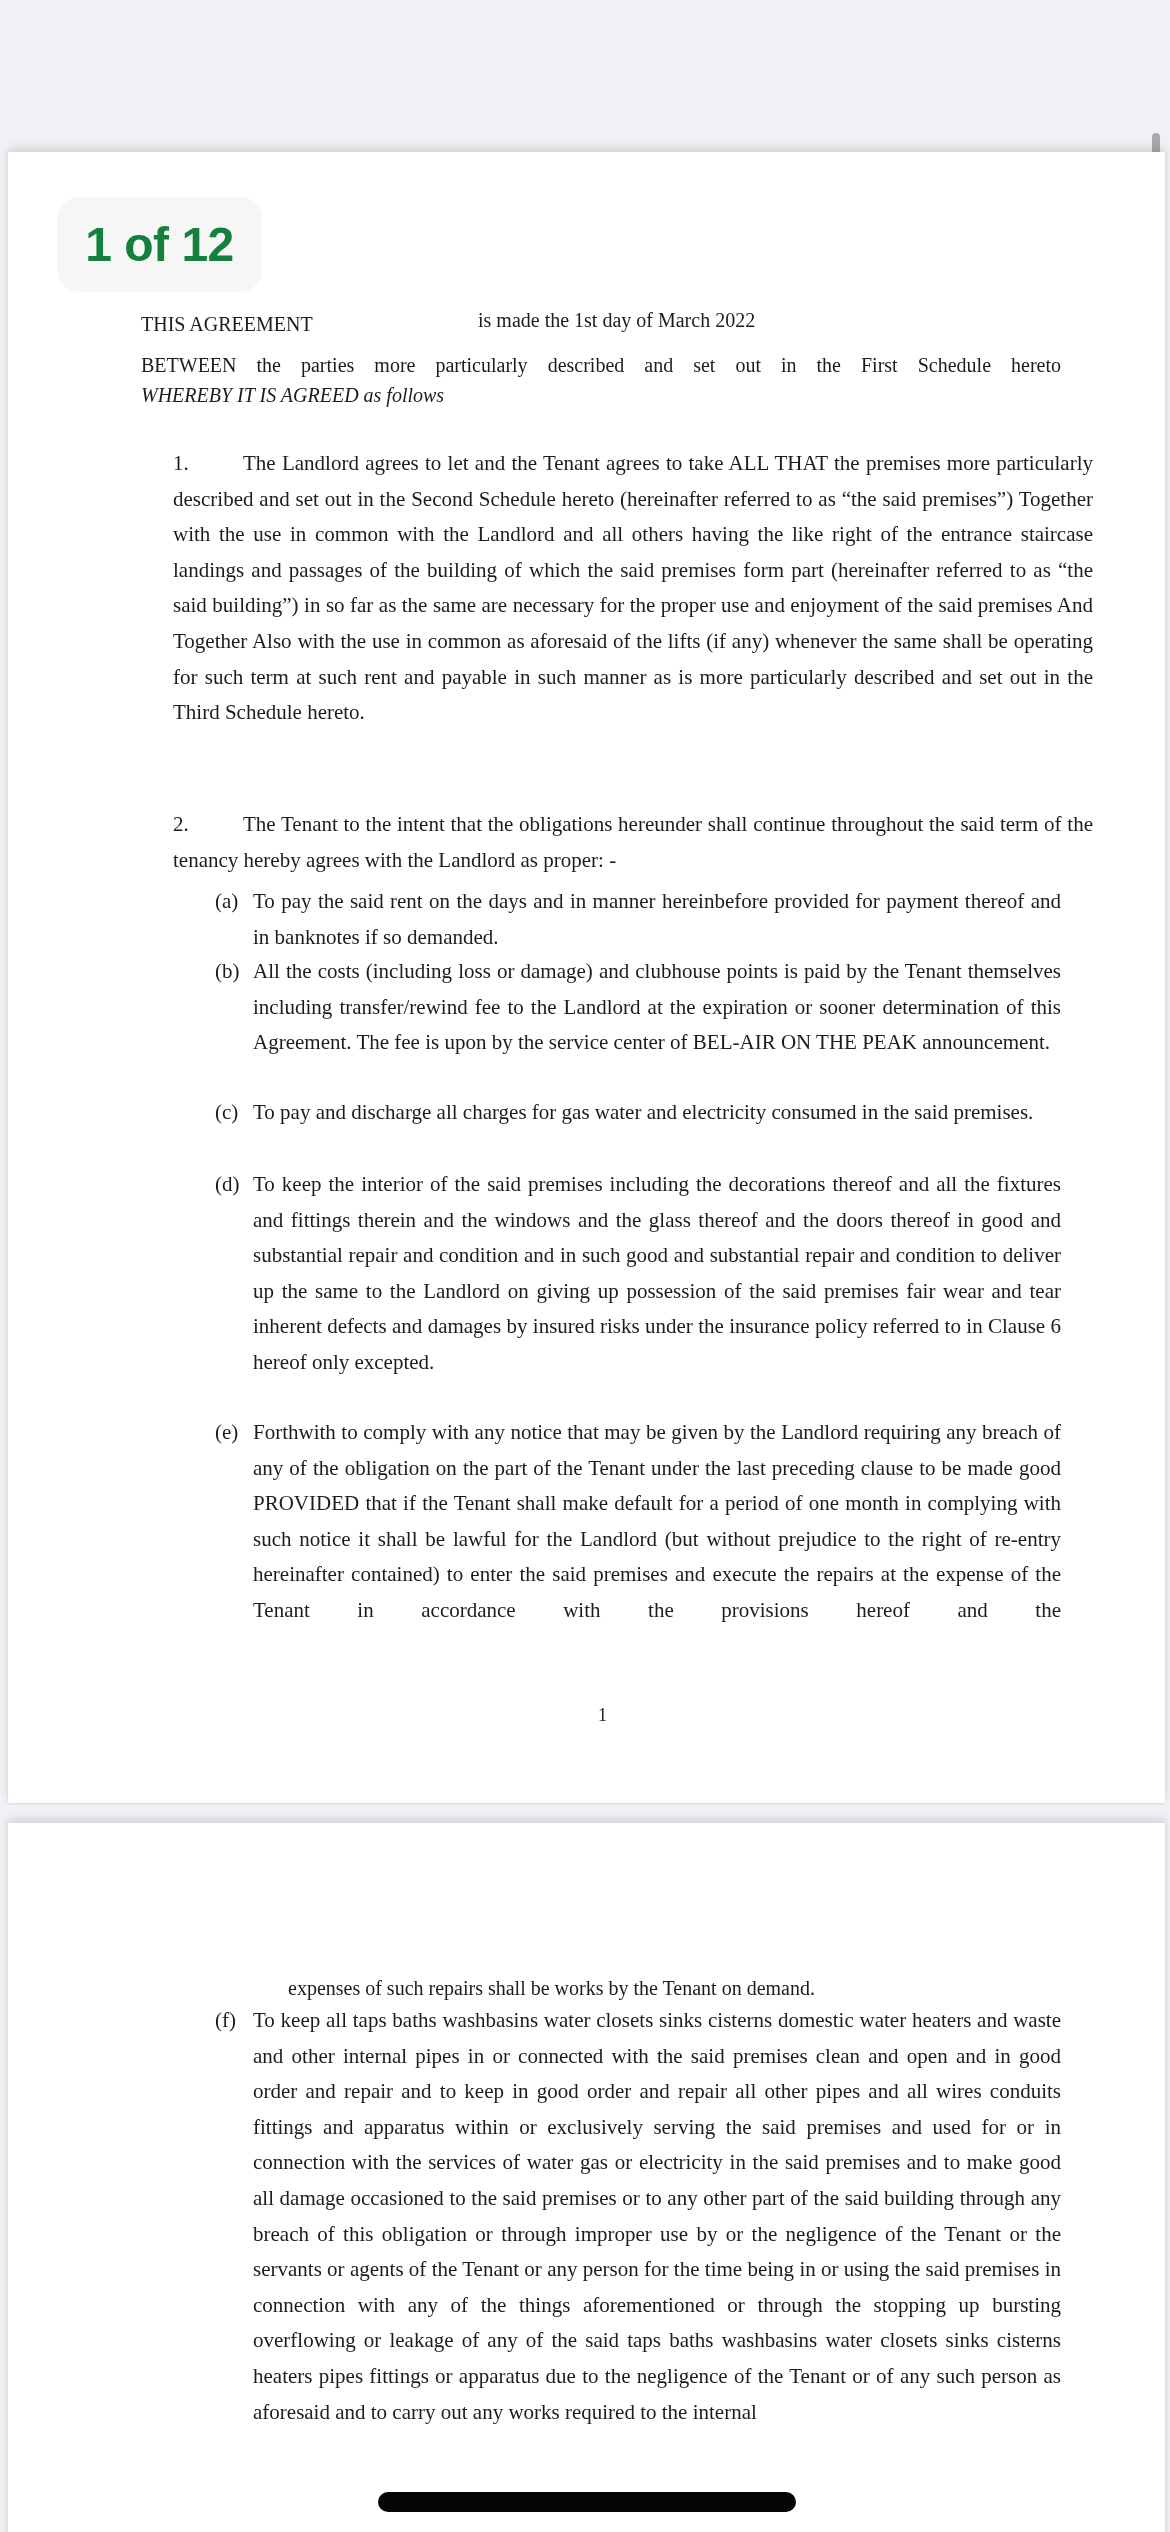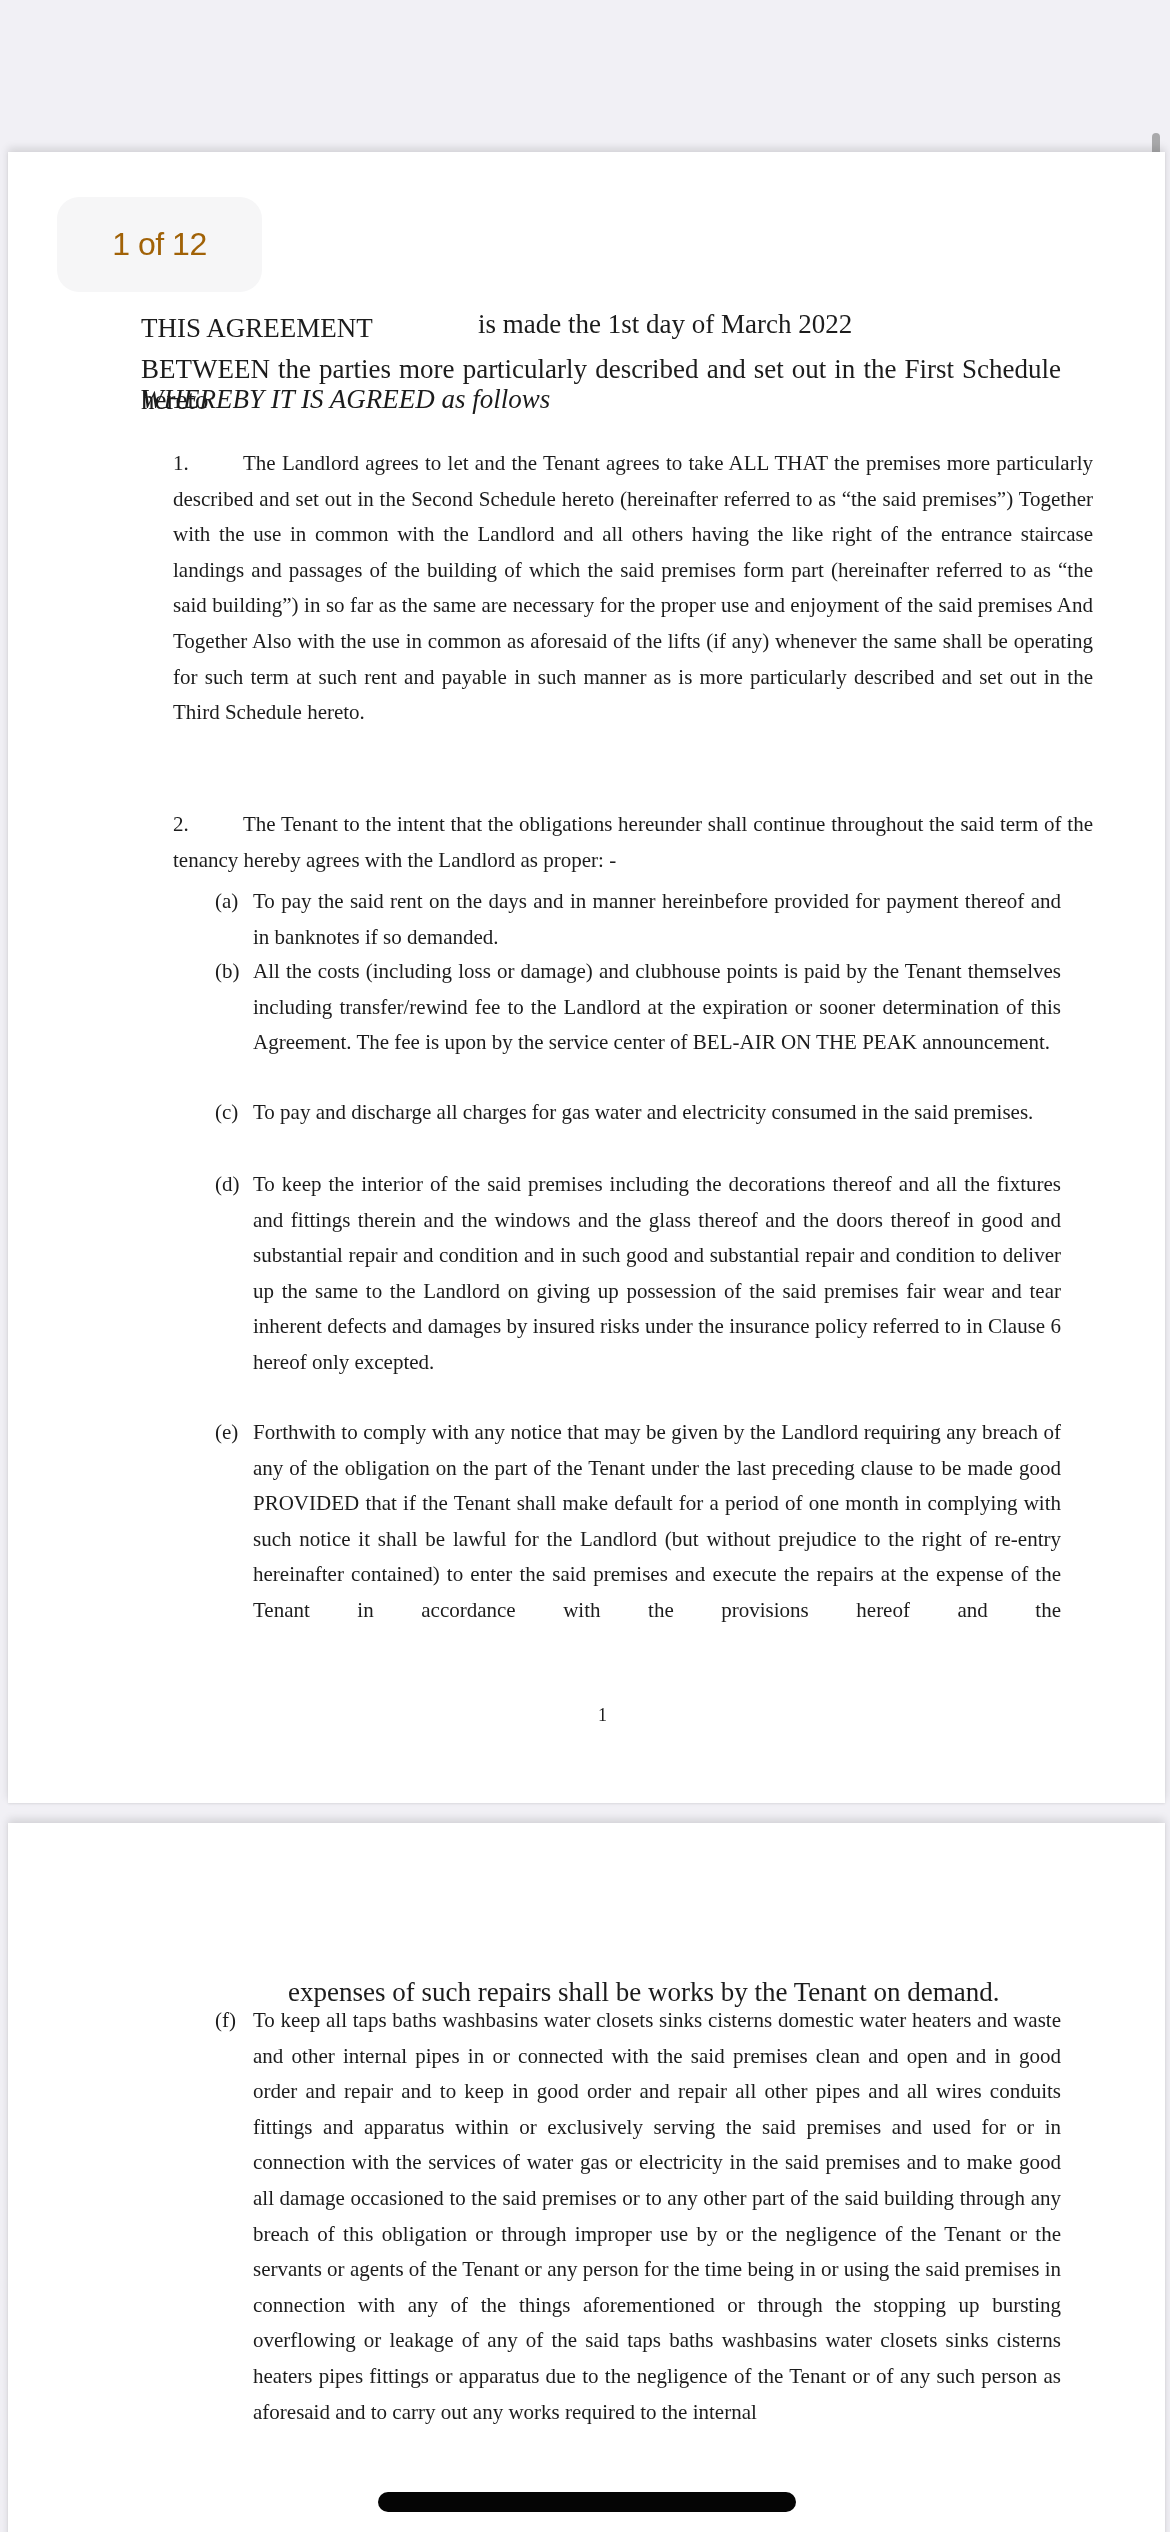--- a/index.html
+++ b/index.html
@@ -21,25 +21,25 @@
   .scrollbar {
     position: absolute; left: 1152px; top: 133px; width: 8px; height: 280px;
     background: #a9a9ab; border-radius: 4px;
   }
 
   .page-badge {
     position: absolute; left: 57px; top: 197px; width: 205px; height: 95px;
     background: #f6f6f7; border-radius: 22px;
     display: flex; align-items: center; justify-content: center;
     font-family: "Liberation Sans", "DejaVu Sans", sans-serif;
-    font-size: 32px; font-weight: normal; color: #a16207;
+    font-size: 48px; font-weight: bold; color: #15803d;
     letter-spacing: -0.5px;
   }
 
-  .hdr-line { position: absolute; left: 141px; font-size: 27px; }
+  .hdr-line { position: absolute; left: 141px; font-size: 20px; }
   .para { position: absolute; left: 141px; width: 920px; font-size: 21px; line-height: 35.6px; text-align: justify; margin-left: 32px; }
   .para .num { display: inline-block; width: 70px; }
 
   .item { position: absolute; left: 215px; width: 846px; font-size: 21px; line-height: 35.6px; }
   .item .lbl { position: absolute; left: 0; top: 0; }
   .item .body { margin-left: 38px; text-align: justify; }
 
   .page-number { position: absolute; left: 598px; top: 1705px; font-size: 18px; }
 
   .redaction {

